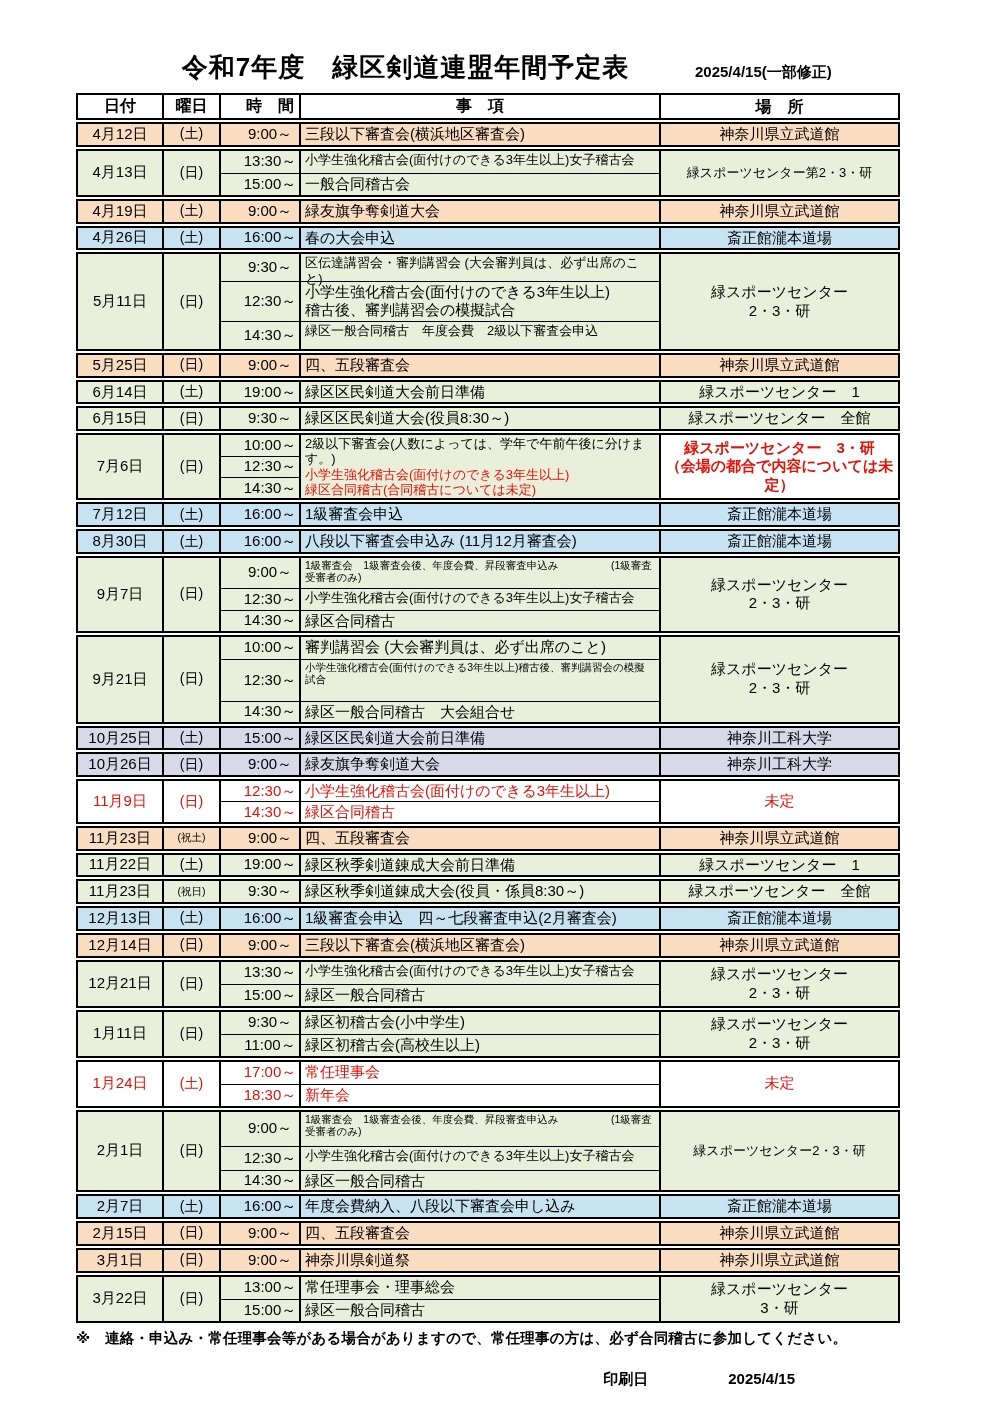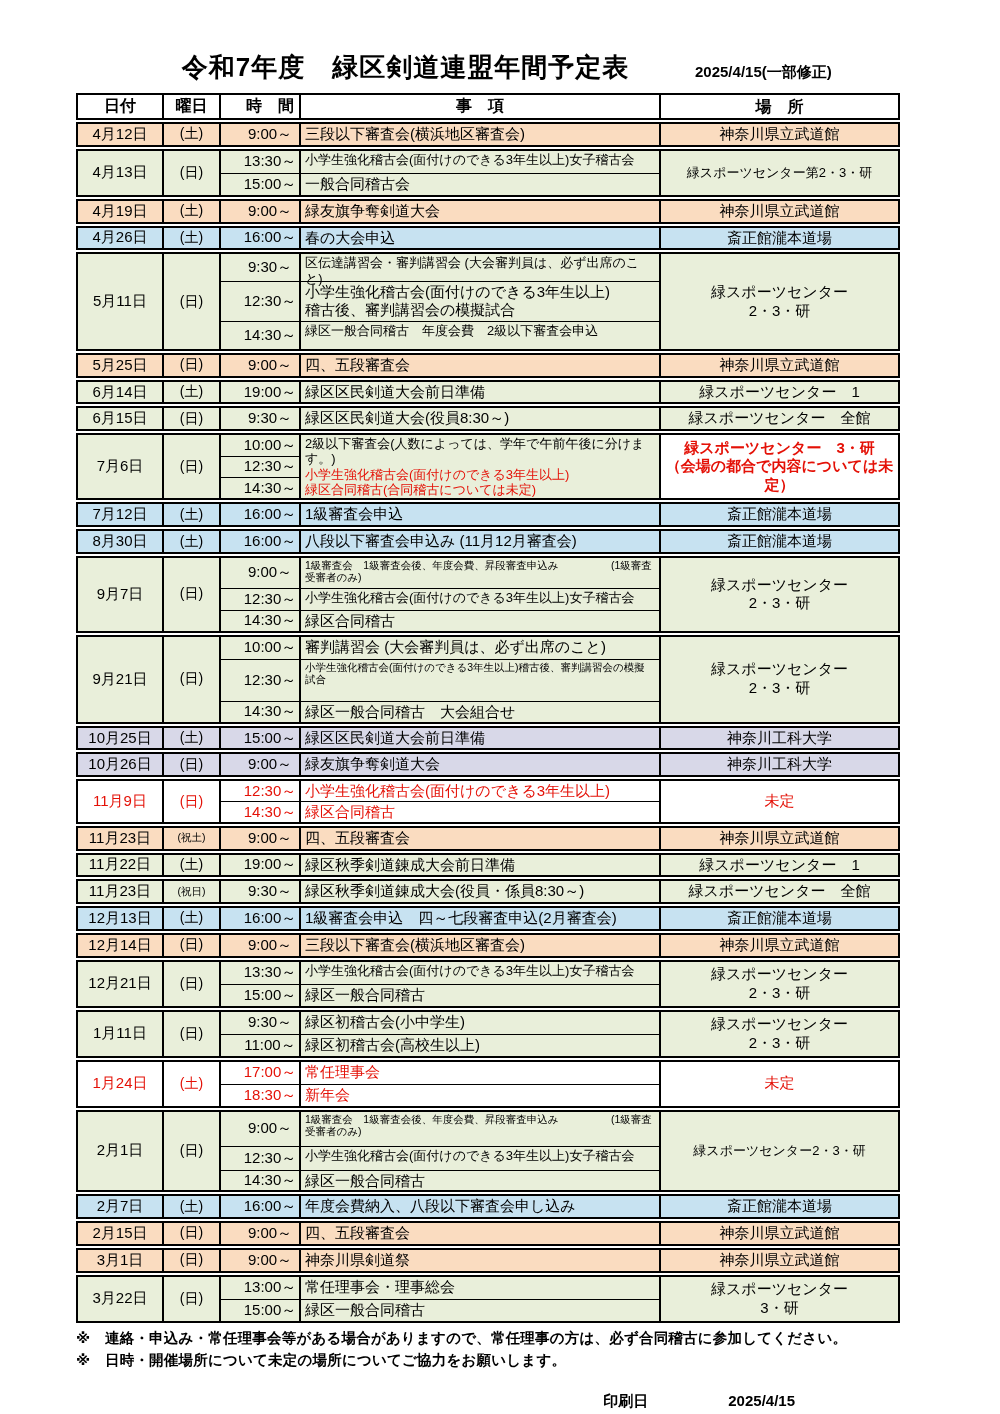--- a/index.html
+++ b/index.html
@@ -619,21 +619,20 @@
             <div class="c cplace">
               <div class="">緑スポーツセンター</div>
               <div class="">3・研</div>
             </div>
           </div>
         </div>
     </div>
 
     <div class="notes">
       <div class="note">※　連絡・申込み・常任理事会等がある場合がありますので、常任理事の方は、必ず合同稽古に参加してください。</div>
-      <div class="note">※　日時・開催場所について未定の場所についてご協力をお願いします。</div>
     </div>
 
     <div class="printline">
       <span>印刷日</span>
       <span>2025/4/15</span>
     </div>
 
   </div>
 </div>
 

